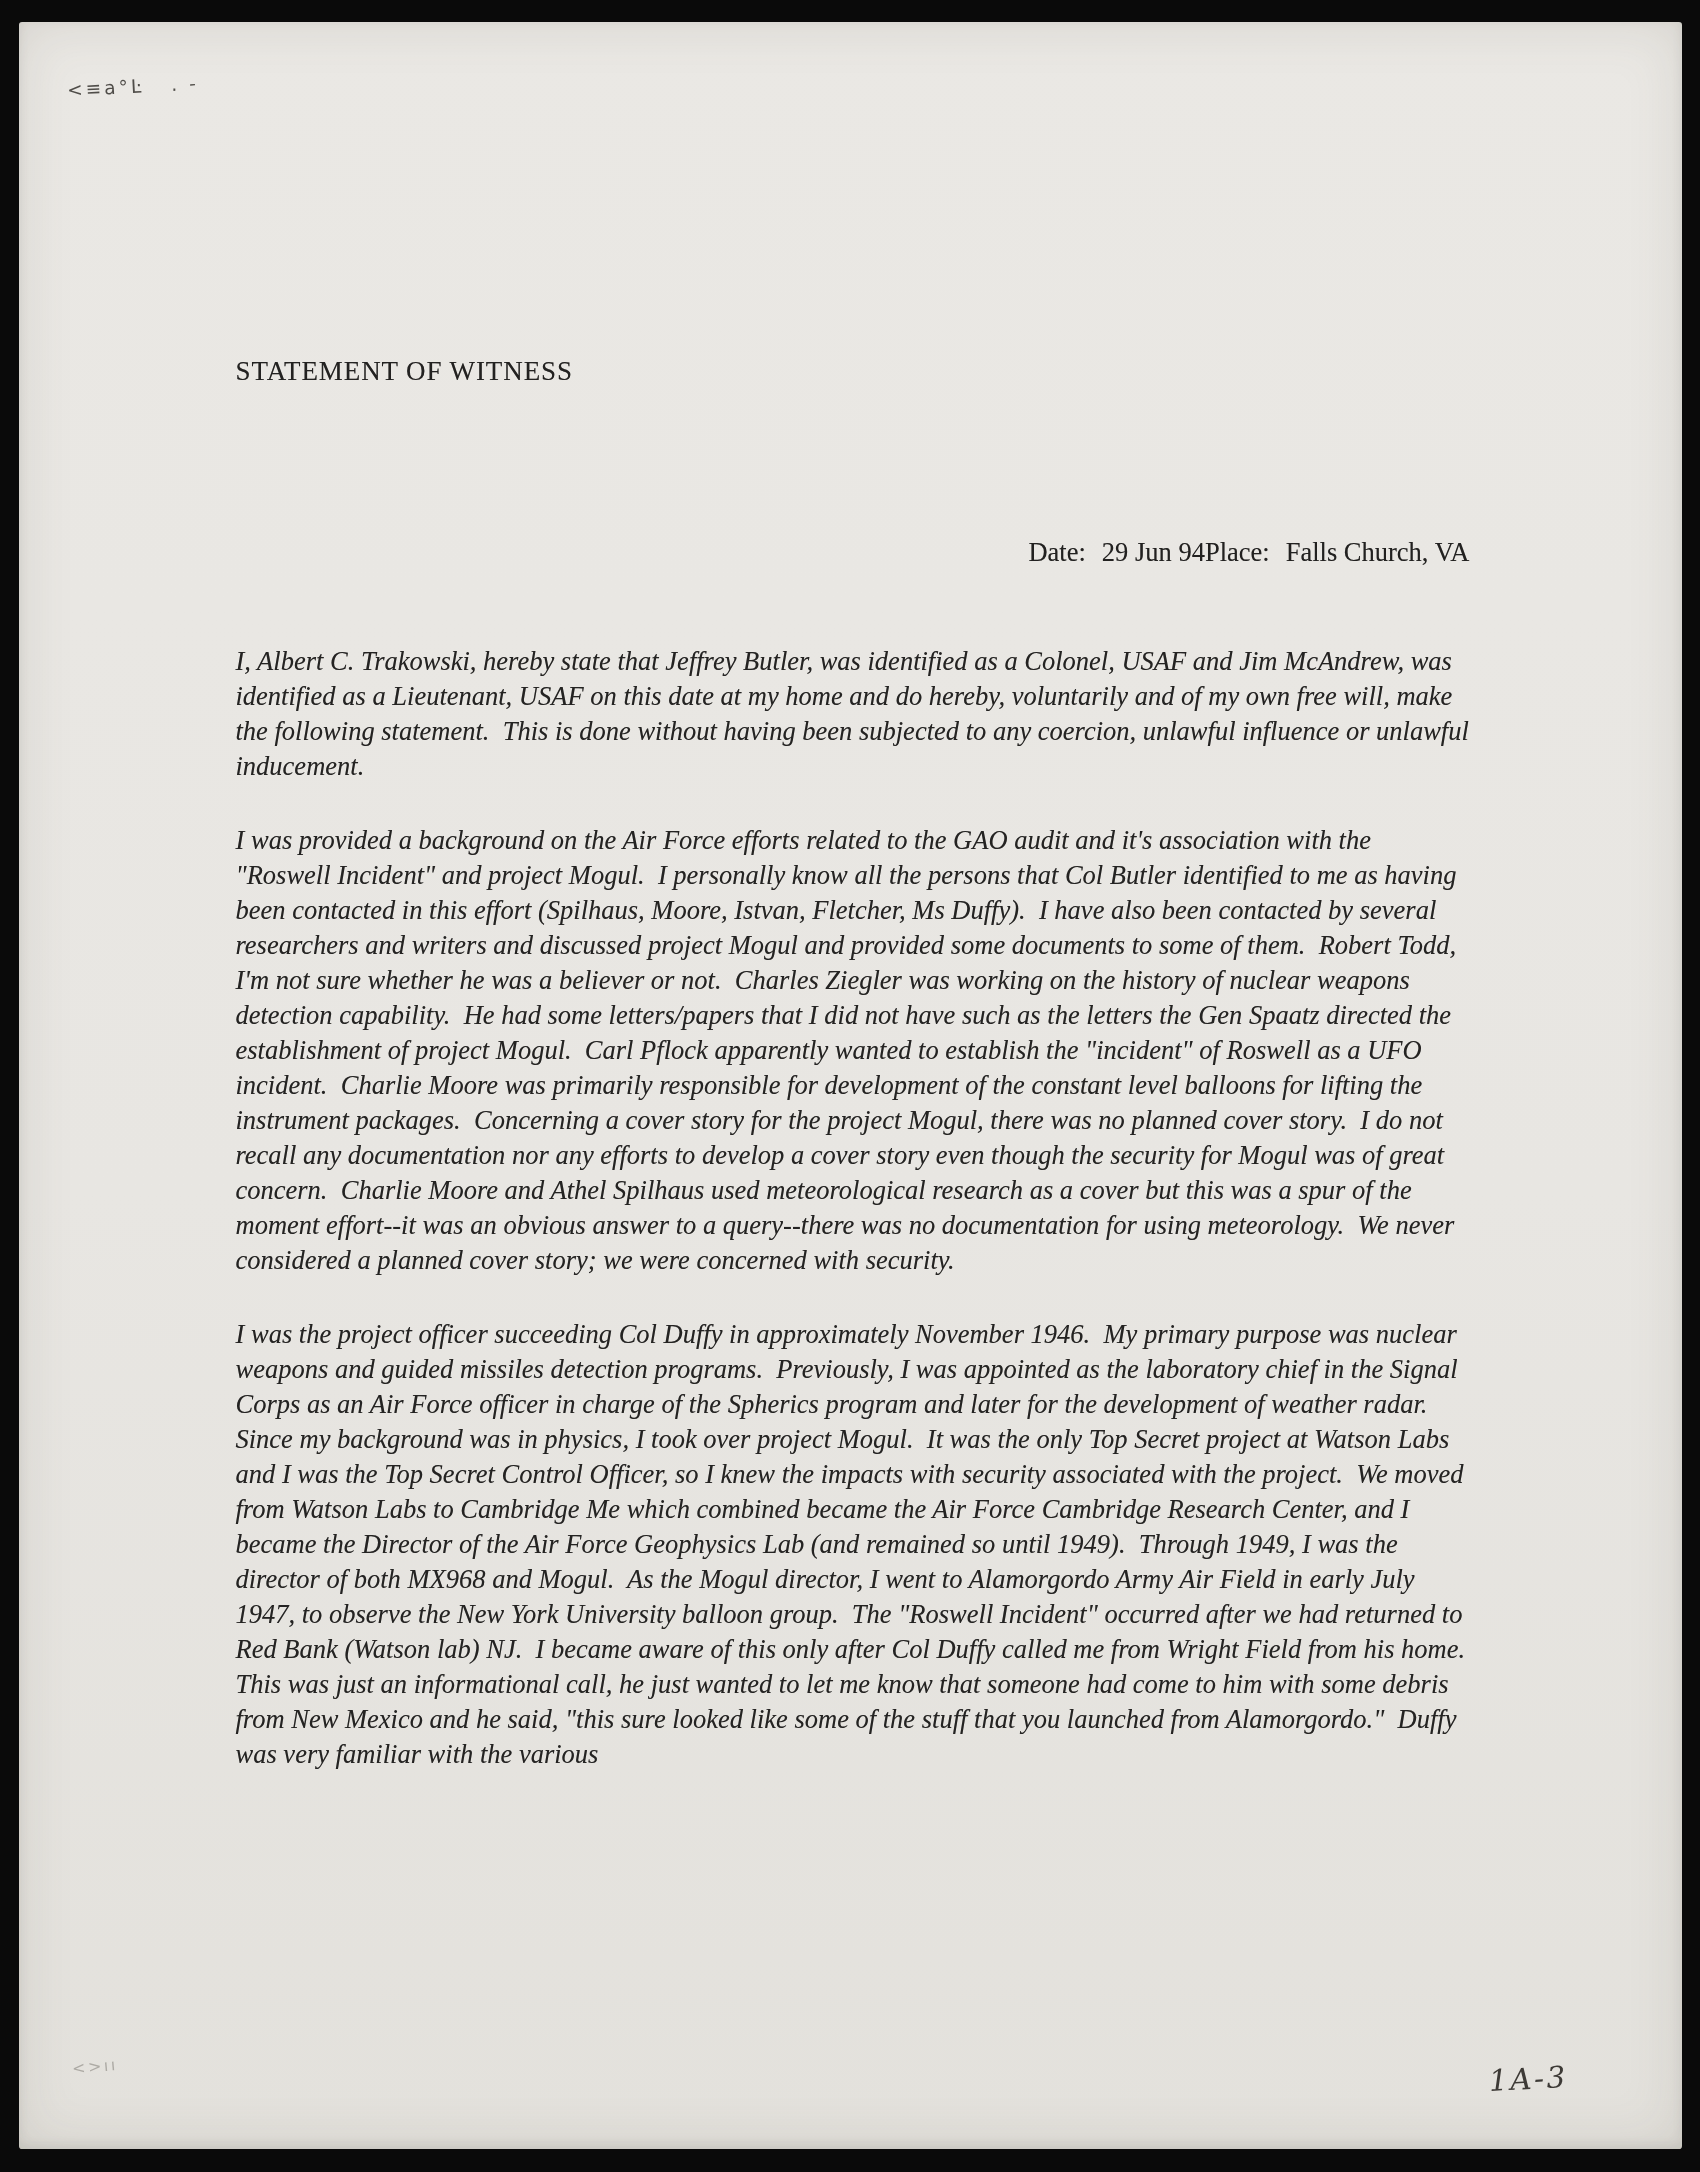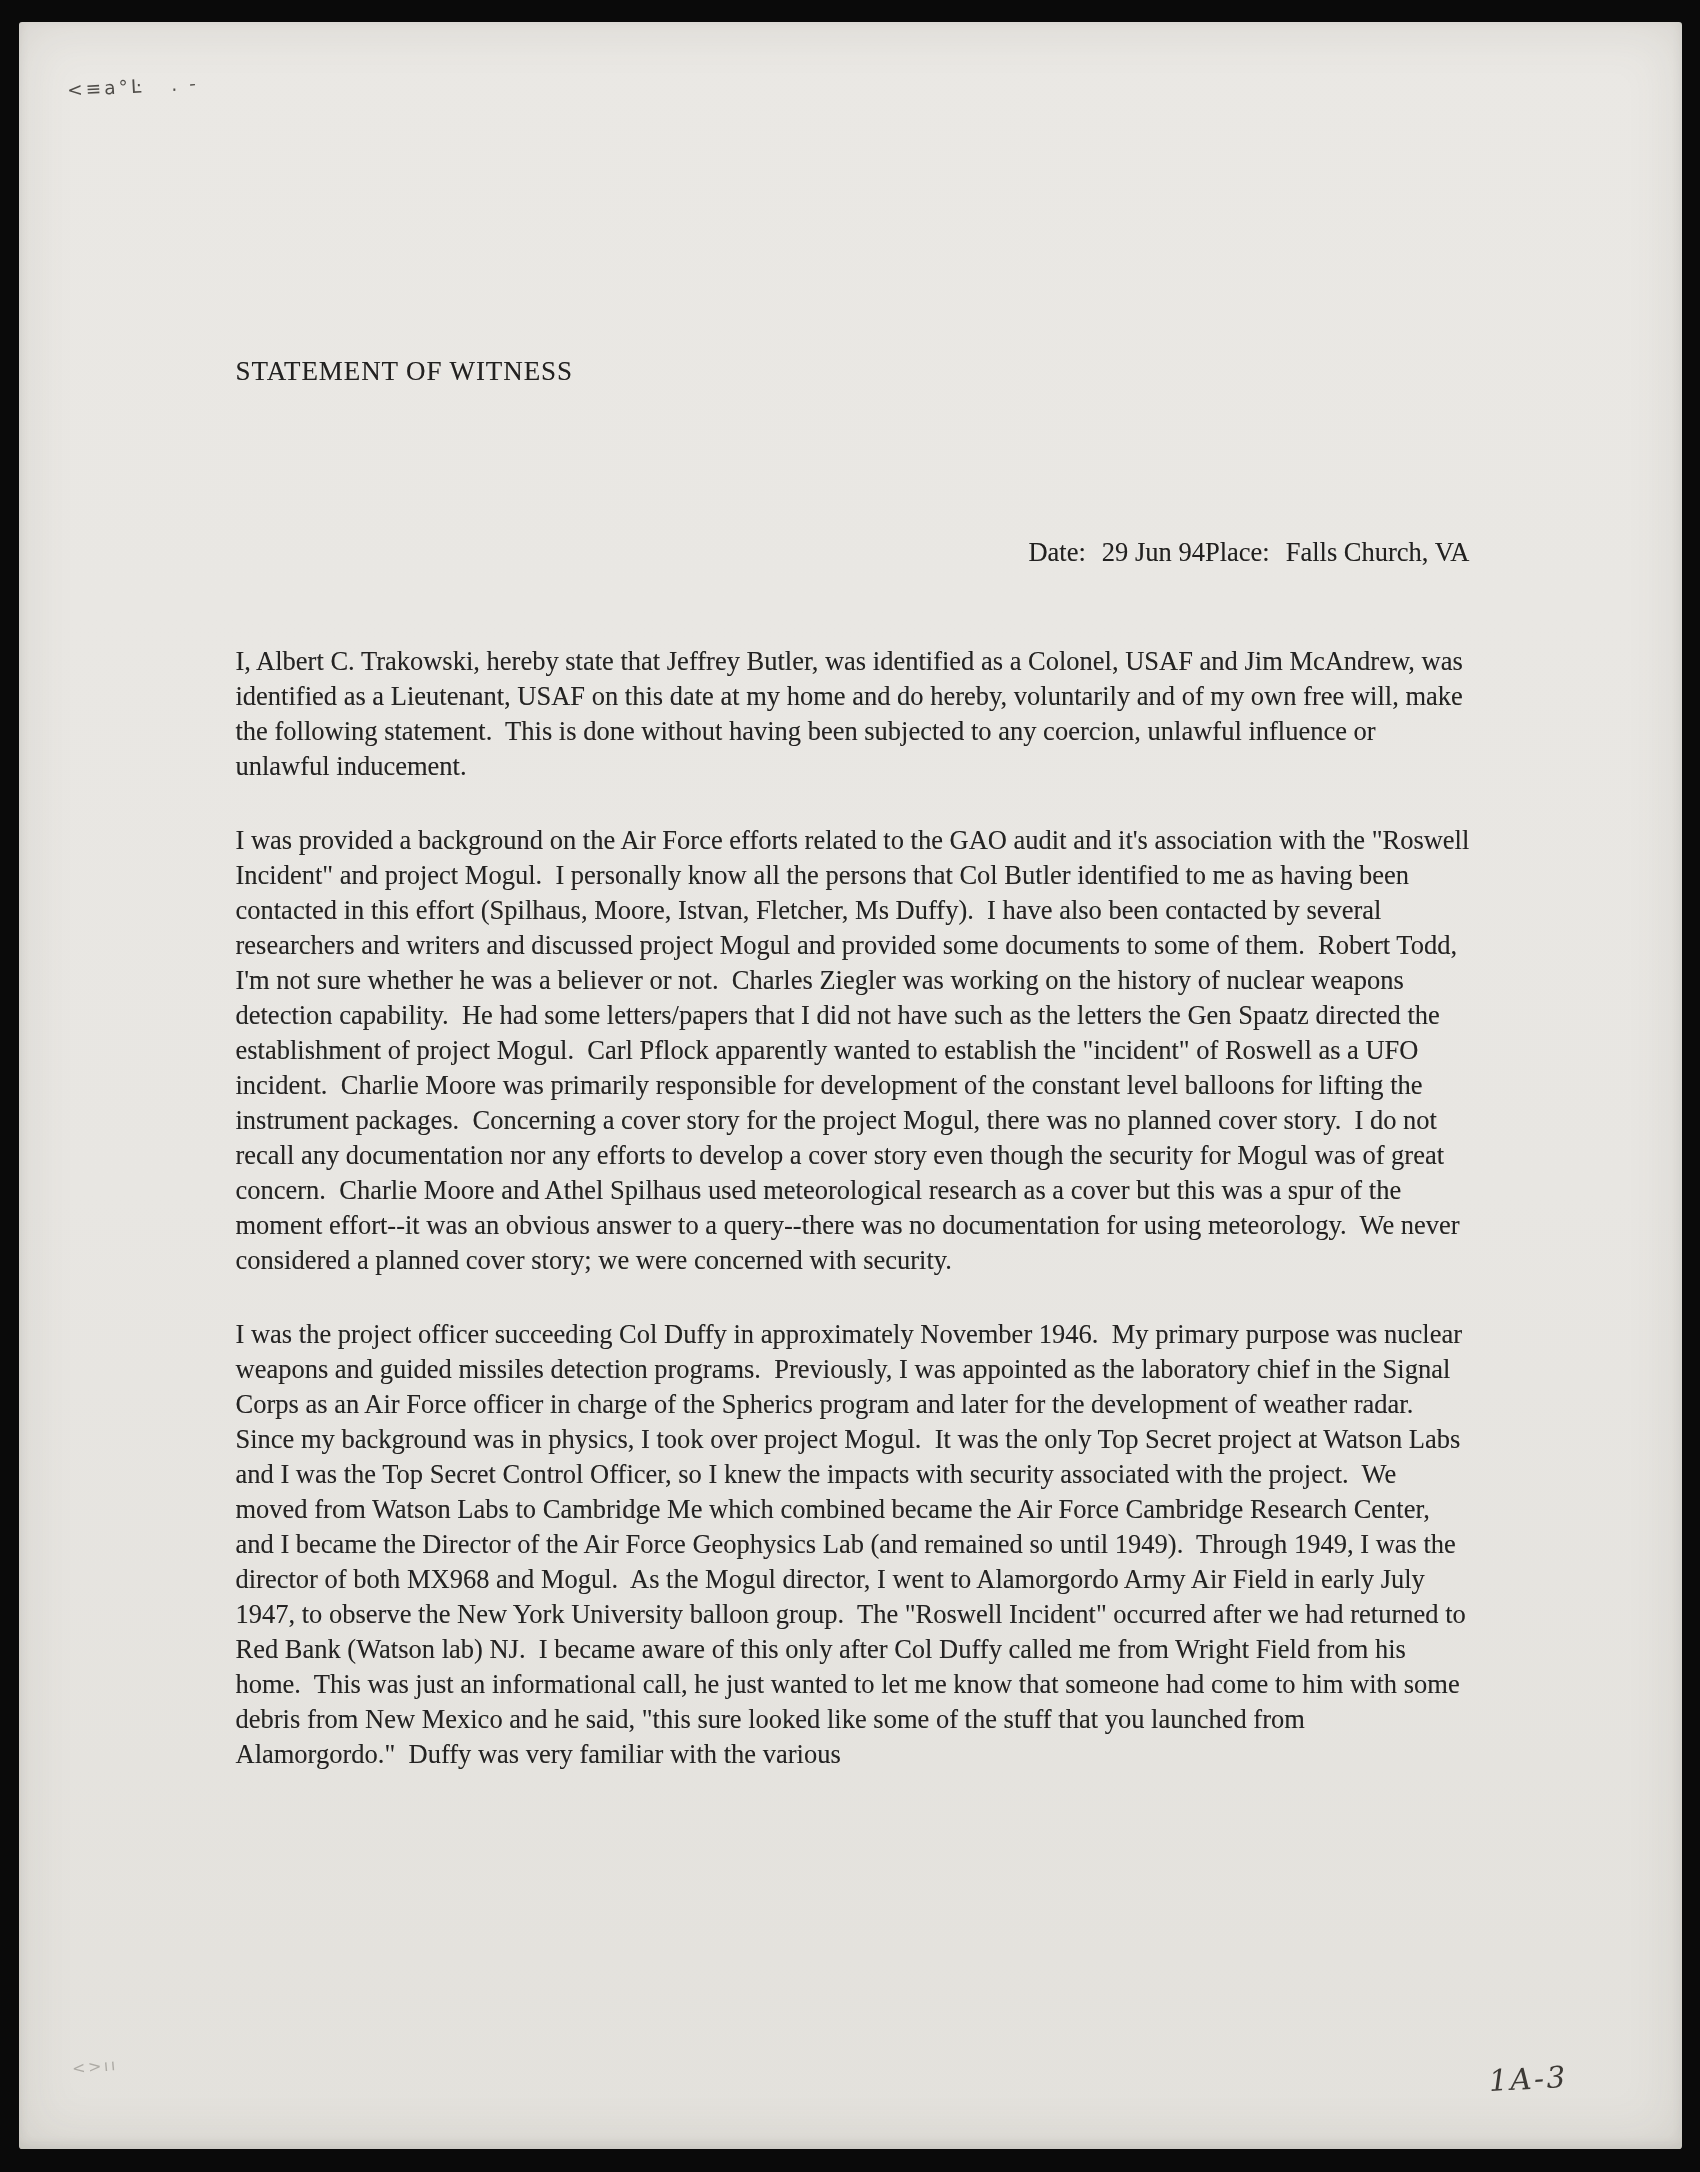--- a/index.html
+++ b/index.html
@@ -59,20 +59,21 @@
   .field-label { margin-right: 16px; }
 
   .para {
     margin-top: 39px;
     font-size: 26.5px;
     line-height: 35px;
     text-align: left;
     color: #242322;
     text-shadow: 0 0 0.6px rgba(40,40,40,0.3);
     white-space: pre-wrap;
+    font-style: italic;
   }
 
   .corner-mark {
     position: absolute;
     left: 48px;
     top: 54px;
     font-family: "DejaVu Sans", sans-serif;
     font-size: 18.5px;
     letter-spacing: 3.1px;
     color: #35322e;

